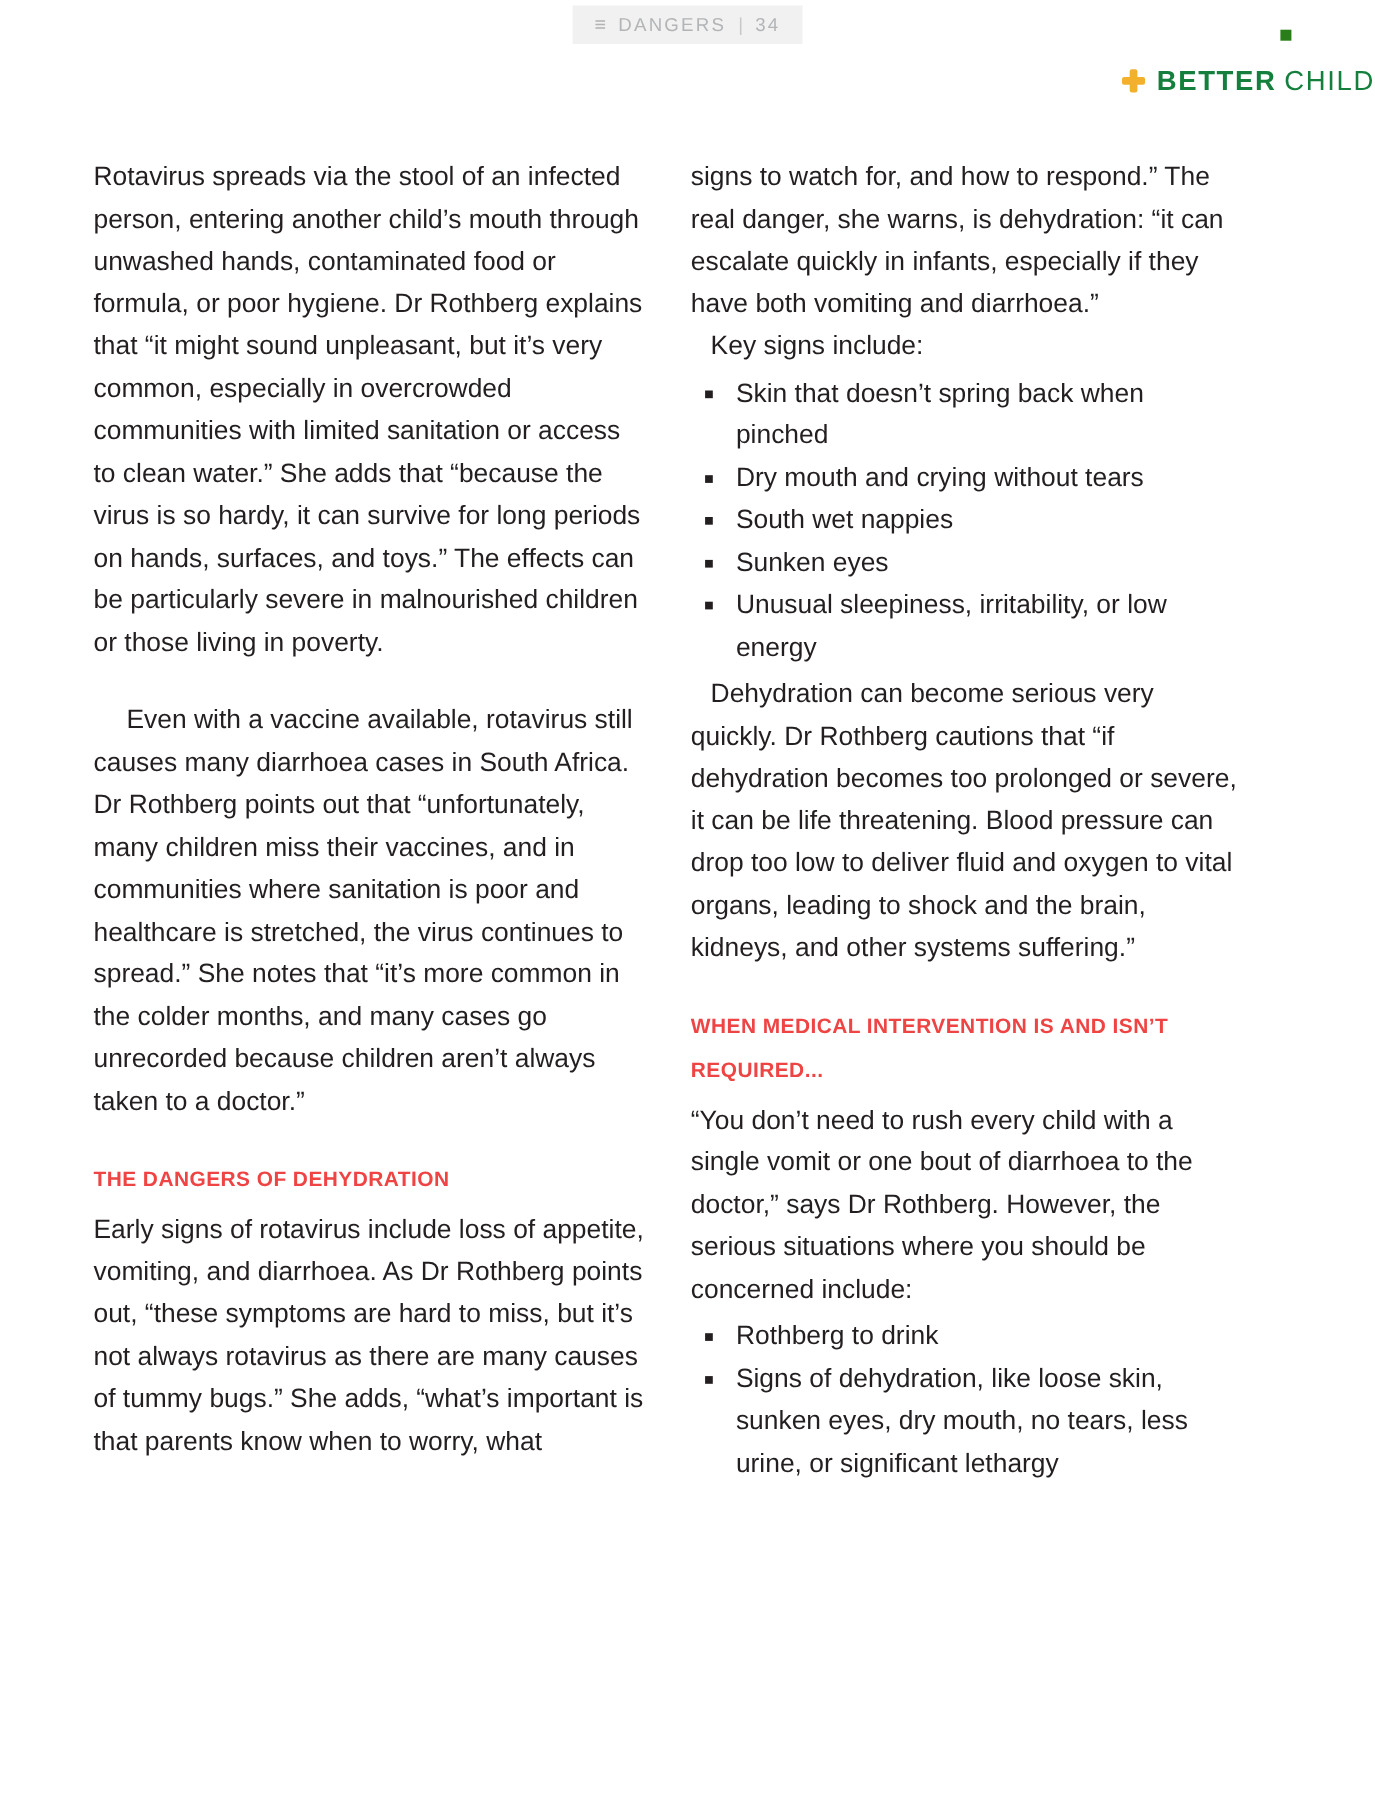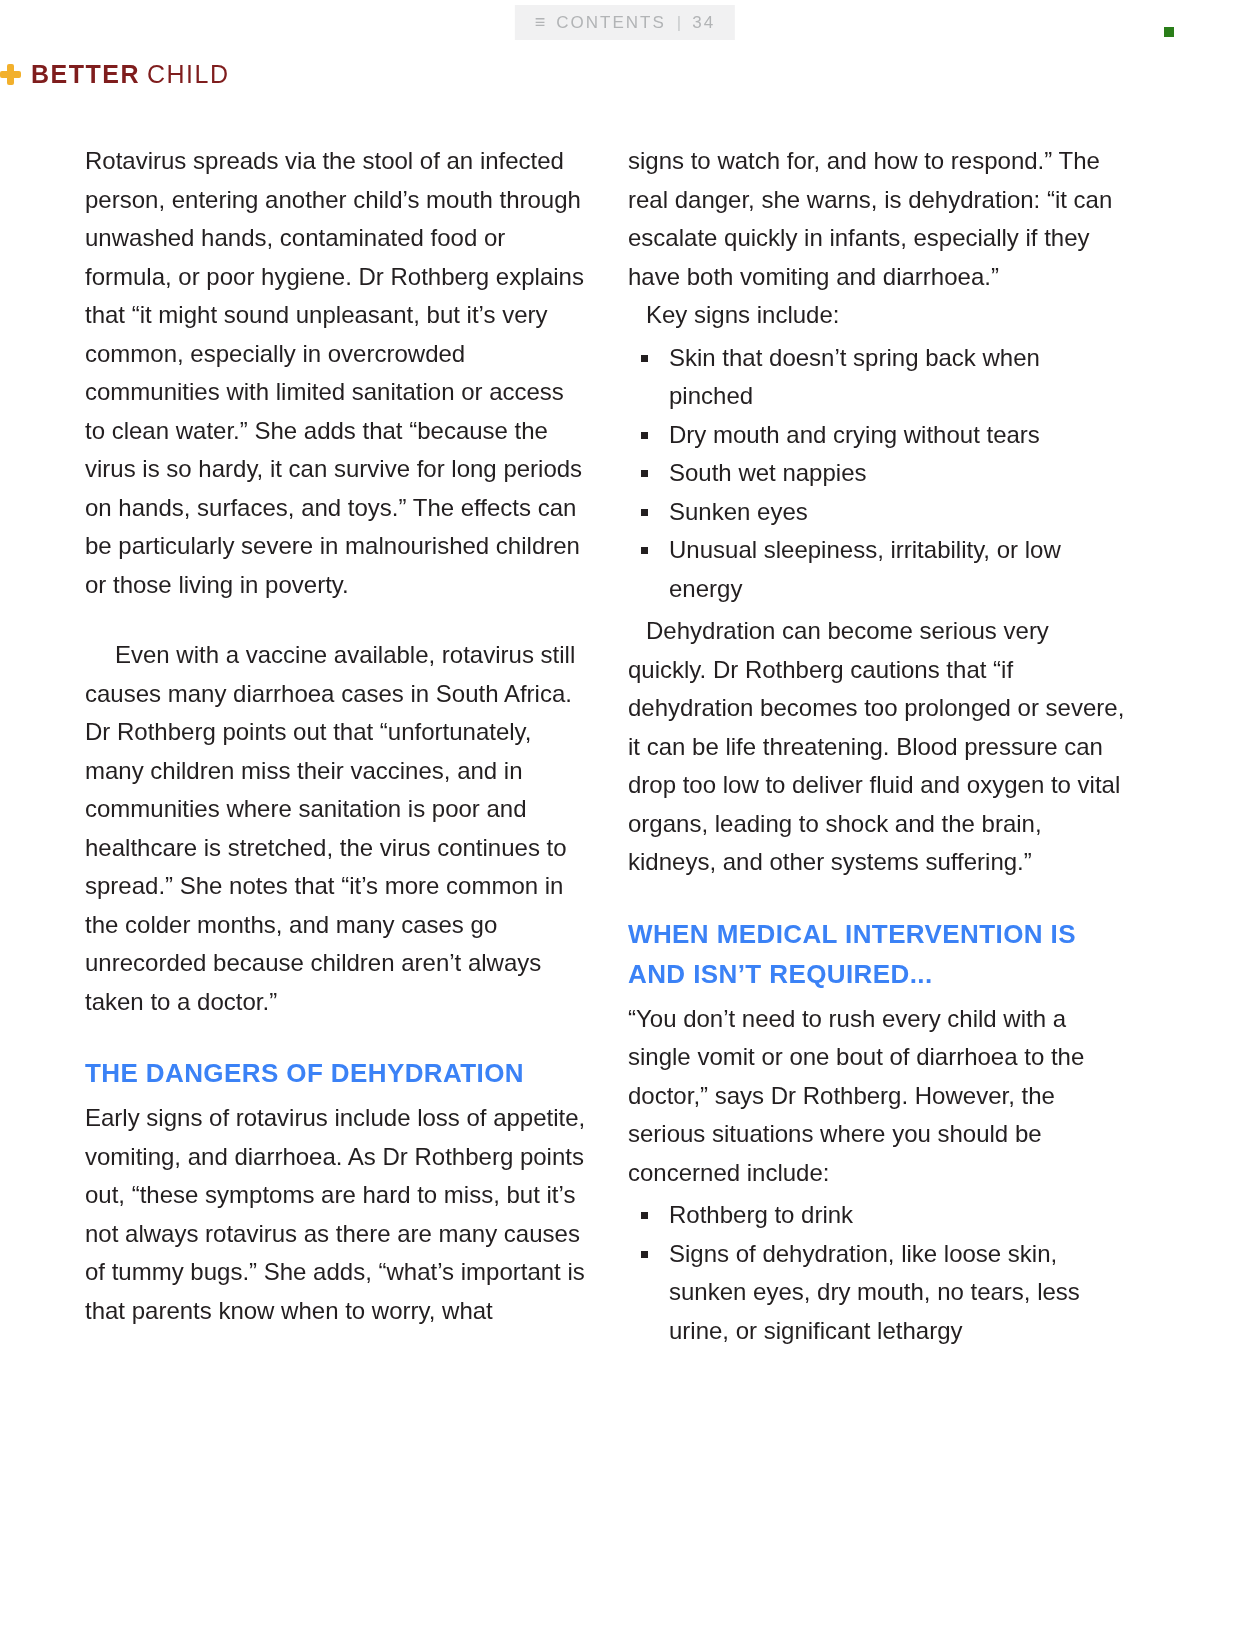--- a/index.html
+++ b/index.html
@@ -42,24 +42,24 @@
     height: 10px;
     background: #2a7e19;
   }
 
   
   .brand {
     position: absolute;
     top: 60px;
     left: 0;
     right: 0;
-    text-align: left;
+    text-align: right;
     font-size: 25px;
     letter-spacing: 1.5px;
-    color: #7f1d1d;
+    color: #15803d;
     white-space: nowrap;
   }
   .brand .name-primary { font-weight: 700; }
   .brand .name-secondary { font-weight: 400; margin-left: 7px; }
   .plus-icon {
     display: inline-block;
     position: relative;
     width: 21px;
     height: 21px;
     margin-right: 10px;
@@ -93,22 +93,22 @@
   .col {
     width: 503px;
     font-size: 24px;
     line-height: 38.5px;
   }
   p { margin: 0; }
   .indent { text-indent: 30px; margin-top: 32px; }
   .small-indent { text-indent: 18px; }
 
   h2.blue-heading {
-    color: #3b82f6;
-    font-size: 26px;
+    color: #ef4444;
+    font-size: 19px;
     line-height: 40px;
     font-weight: 700;
     letter-spacing: 0.4px;
     margin: 32px 0 6px 0;
   }
 
   ul.bullets {
     list-style: none;
     margin: 4px;
     padding: 0;
@@ -125,21 +125,21 @@
     width: 7px;
     height: 7px;
     background: #231f20;
   }
 </style>
 </head>
 <body>
 
 <div class="contents-badge">
   <span class="menu-glyph">≡</span>
-  <span>CONTENTS</span>
+  <span>DANGERS</span>
   <span class="divider">|</span>
   <span>34</span>
 </div>
 
 <div class="green-marker"></div>
 
 <div class="brand">
   <span class="plus-icon"></span><span class="name-primary">BETTER</span><span class="name-secondary">CHILD</span>
 </div>
 

